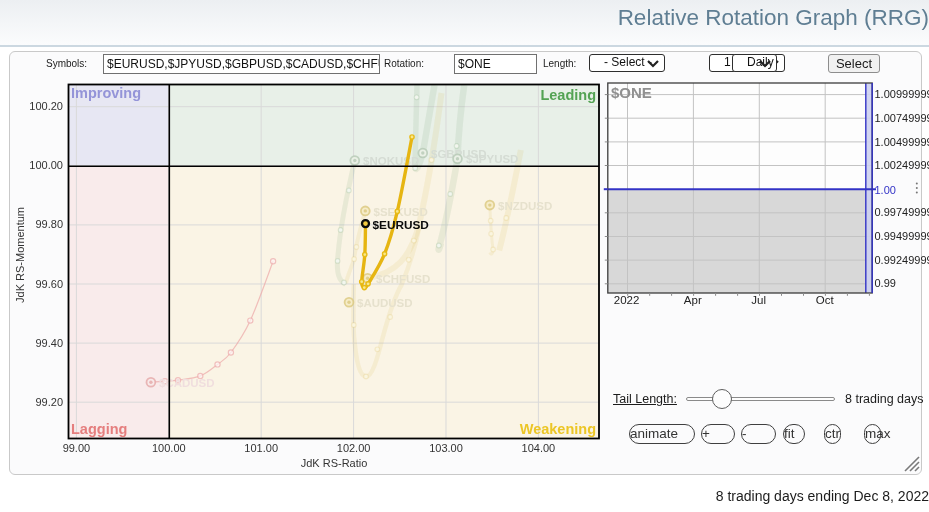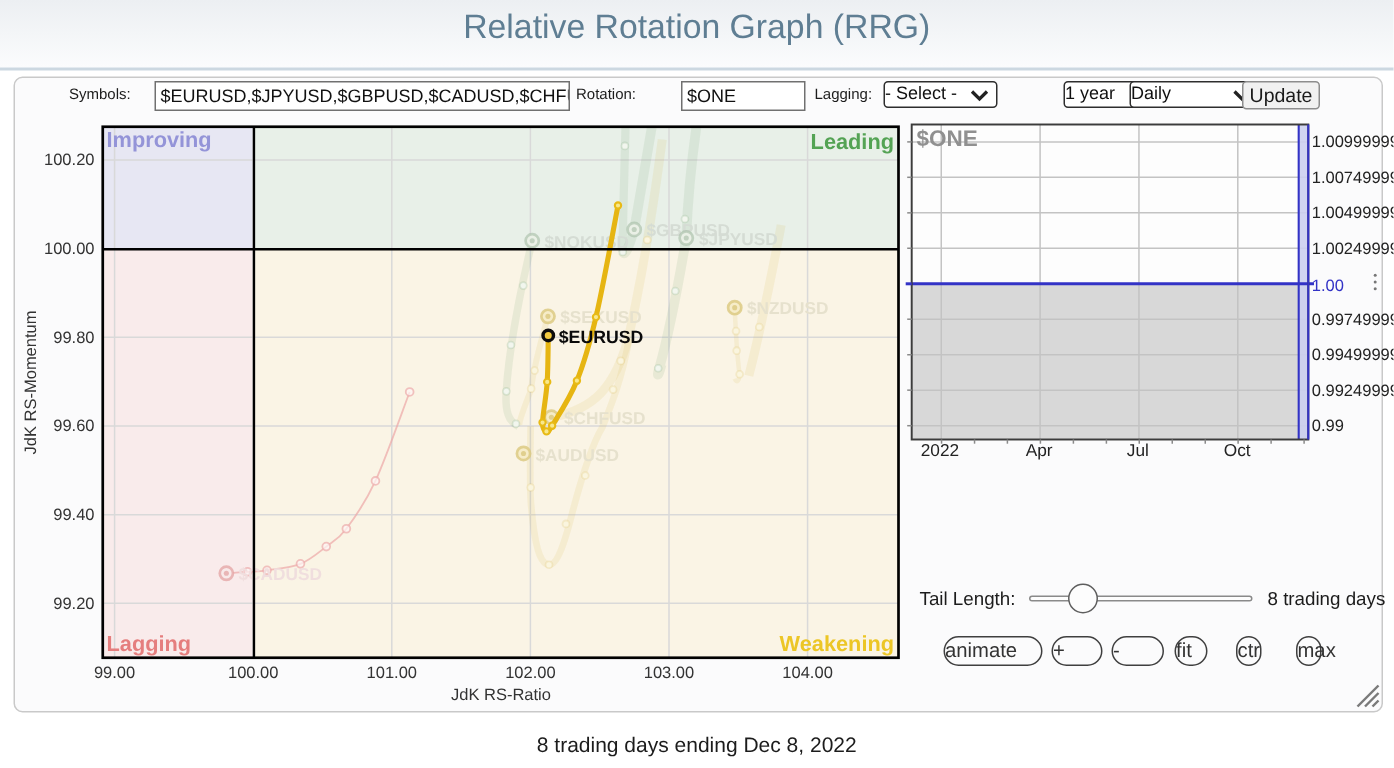--- a/index.html
+++ b/index.html
@@ -1,39 +1,39 @@
 <!DOCTYPE html>
 <html><head><meta charset="utf-8"><style>
 html,body{margin:0;padding:0;width:929px;height:512px;overflow:hidden;background:#fff;
 font-family:"Liberation Sans",sans-serif;}
 .abs{position:absolute;}
 #hdr{position:absolute;left:0;top:0;width:929px;height:45px;
 background:linear-gradient(#eceff2,#fbfcfd);border-bottom:2px solid #ccd8e1;}
-#title{position:absolute;left:0;top:5px;width:929px;text-align:center;
+#title{position:absolute;left:0;top:5px;width:929px;text-align:right;
 font-size:22.5px;color:#5f7e93;}
 #panel{position:absolute;left:9px;top:51px;width:913px;height:424px;
 border:1px solid #c9c9c9;border-radius:6px;background:#fbfbfc;box-sizing:border-box;}
 .lbl{position:absolute;font-size:10px;color:#1c1c1c;top:58px;}
 .inp{position:absolute;top:54px;height:20px;box-sizing:border-box;border:1px solid #707070;
 background:#fff;font-size:12px;color:#111;padding:0 0 0 3px;line-height:18px;white-space:nowrap;overflow:hidden;}
 .sel{position:absolute;top:53.5px;height:18.5px;box-sizing:border-box;border:1.5px solid #2e2e2e;
-border-radius:3px;background:#fff;font-size:12px;color:#111;line-height:15.5px;padding-left:0;}
+border-radius:3px;background:#fff;font-size:12px;color:#111;line-height:15.5px;padding-left:14px;}
 .sel svg{position:absolute;right:5px;top:5px;}
 #updbtn{position:absolute;left:828px;top:53.5px;width:52px;height:19px;box-sizing:border-box;
 background:#f1f1f1;border:1px solid #8d8d8d;border-radius:3px;font-size:13px;color:#1a1a1a;
 text-align:center;line-height:17px;}
 .btn{position:absolute;top:424px;height:20px;box-sizing:border-box;border:1.3px solid #3f3f3f;
 border-radius:10px;color:#333;font-size:13.5px;text-align:left;line-height:17.5px;background:transparent;}
-#tlbl{position:absolute;left:613px;top:392px;font-size:12.5px;color:#1c1c1c;}
+#tlbl{position:absolute;left:613px;top:392px;font-size:12.5px;color:#1c1c1c;text-decoration:underline;}
 #tdays{position:absolute;left:845px;top:392px;font-size:12.5px;color:#1c1c1c;white-space:nowrap;}
 #track{position:absolute;left:686px;top:397px;width:149px;height:4px;box-sizing:border-box;
 border:1px solid #8a8a8a;border-radius:3px;background:#fdfdfd;}
 #thumb{position:absolute;left:712px;top:389px;width:20px;height:20px;box-sizing:border-box;
 border:1.5px solid #5e5e5e;border-radius:50%;background:#fdfdfd;}
-#footer{position:absolute;left:0;top:488px;width:929px;text-align:center;font-size:14px;color:#1c1c1c;}
+#footer{position:absolute;left:0;top:488px;width:929px;text-align:right;font-size:14px;color:#1c1c1c;}
 </style></head>
 <body>
 <div id="hdr"></div>
 <div id="title">Relative Rotation Graph (RRG)</div>
 <div id="panel"></div>
 <svg id="chart" class="abs" style="left:0;top:0" width="929" height="512">
 <rect x="68.5" y="84.5" width="100.30000000000001" height="81.30000000000001" fill="#e7e7f3"></rect>
 <rect x="168.8" y="84.5" width="430.2" height="81.30000000000001" fill="#e8f0e8"></rect>
 <rect x="68.5" y="165.8" width="100.30000000000001" height="272.7" fill="#f9ebeb"></rect>
 <rect x="168.8" y="165.8" width="430.2" height="272.7" fill="#faf4e5"></rect>
@@ -213,34 +213,34 @@
 <g stroke="#7a7a7a" stroke-width="1.6">
       <path d="M905,471 L919,457"></path>
       <path d="M910,471 L919,462"></path>
       <path d="M915,471 L919,467"></path>
     </g>
 </svg>
 <div class="lbl" style="left:46px;">Symbols:</div>
 <div class="inp" style="left:103px;width:277px;">$EURUSD,$JPYUSD,$GBPUSD,$CADUSD,$CHFUSD,$NOKUSD,$SEKUSD,$AUDUSD,$NZDUSD</div>
 <div class="lbl" style="left:384px;">Rotation:</div>
 <div class="inp" style="left:454px;width:83px;">$ONE</div>
-<div class="lbl" style="left:543px;">Lagging:</div>
+<div class="lbl" style="left:543px;">Length:</div>
 <div class="sel" style="left:589px;width:76px;">- Select -
  <svg width="12" height="8">
       <path d="M1,1 L6,6 L11,1" stroke="#222" stroke-width="2.2" fill="none"></path>
     </svg></div>
 <div class="sel" style="left:673px;width:76px;margin-left:36px;">1 year
  <svg width="12" height="8">
       <path d="M1,1 L6,6 L11,1" stroke="#222" stroke-width="2.2" fill="none"></path>
     </svg></div>
-<div class="sel" style="left:753px;width:87px;">Daily
+<div class="sel" style="left:732px;width:45px;">Daily
  <svg width="12" height="8">
       <path d="M1,1 L6,6 L11,1" stroke="#222" stroke-width="2.2" fill="none"></path>
     </svg></div>
-<div id="updbtn">Update</div>
+<div id="updbtn">Select</div>
 <div id="tlbl">Tail Length:</div>
 <div id="track"></div>
 <div id="thumb"></div>
 <div id="tdays">8 trading days</div>
 <div class="btn" style="left:629px;width:66px;">animate</div>
 <div class="btn" style="left:701px;width:34px;">+</div>
 <div class="btn" style="left:741px;width:35px;">-</div>
 <div class="btn" style="left:783px;width:22px;">fit</div>
 <div class="btn" style="left:824px;width:17px;">ctr</div>
 <div class="btn" style="left:864px;width:17px;">max</div>

